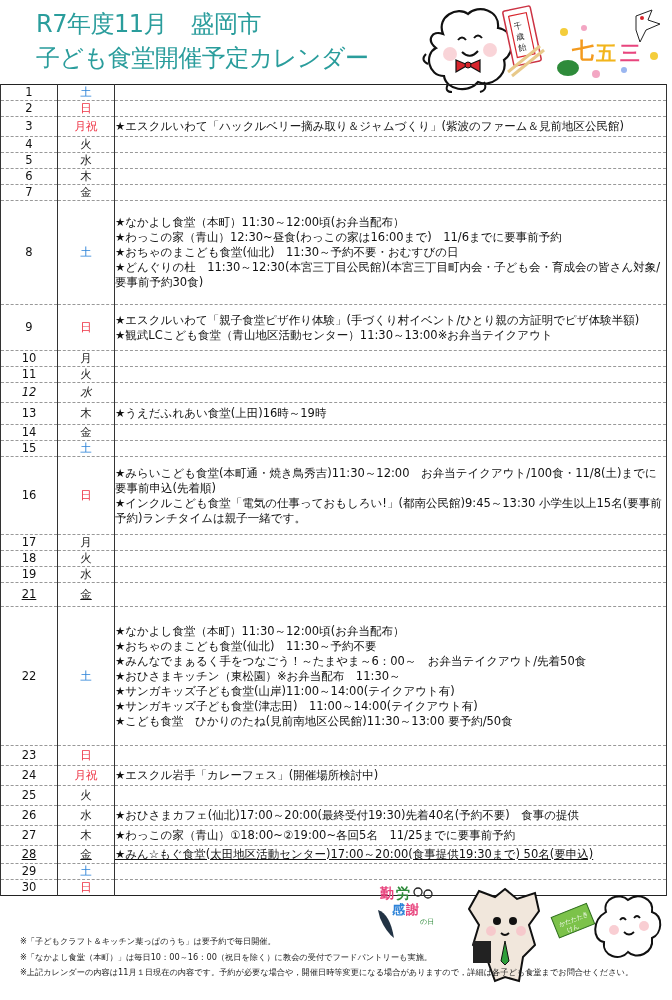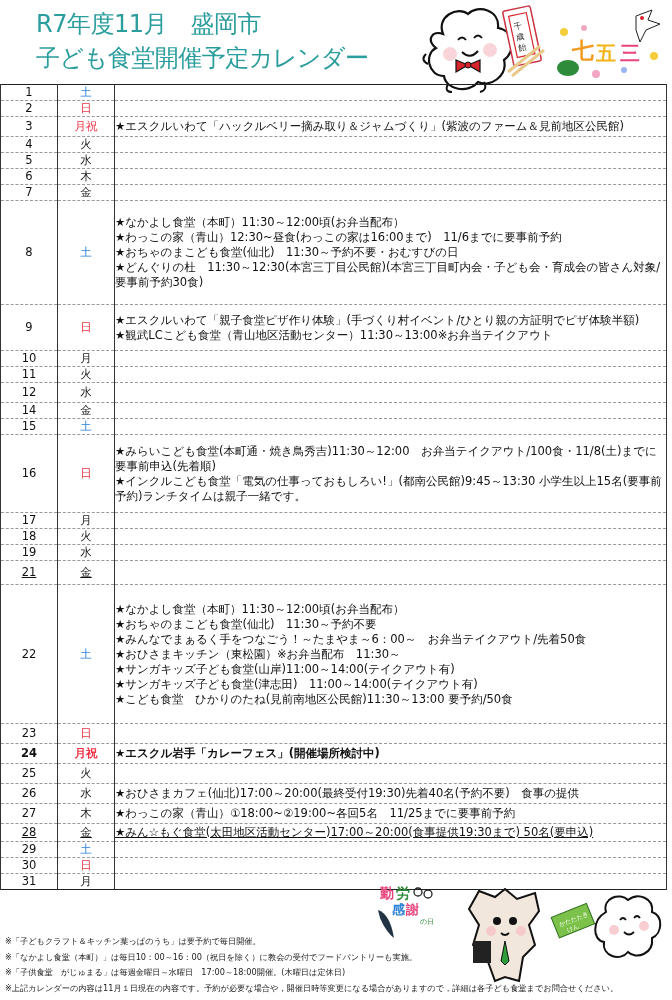--- a/index.html
+++ b/index.html
@@ -17,21 +17,21 @@
                  font-size:11.5px; line-height:15px; }
   td.date { width:56px; text-align:center; font-size:13px; }
   td.dow  { width:56px; text-align:center; font-size:11.5px; }
   td.ev   { padding:2px 4px 2px 4px; font-size:11px; line-height:16px; }
   td.ev .line { white-space:normal; }
   .sat { color:#2d83d8; }
   .sun { color:#ee3344; }
   .hol { color:#ee3344; }
   .wk  { color:#222; }
 
-  .notes { position:absolute; left:5px; top:934px; font-size:8.2px; line-height:15.5px;
+  .notes { position:absolute; left:20px; top:934px; font-size:8.2px; line-height:15.5px;
            color:#222; white-space:nowrap; }
 
   
   .illus { position:absolute; }
   .mascot-top { left:418px; top:4px; width:100px; height:92px; }
   .chitose { left:500px; top:4px; width:50px; height:74px; }
   .shichigosan { left:550px; top:6px; width:118px; height:74px; }
   .kinro { left:372px; top:880px; width:120px; height:60px; }
   .mascot-iwate { left:465px; top:885px; width:85px; height:100px; }
   .mascot-bottom { left:550px; top:890px; width:120px; height:80px; }
@@ -137,24 +137,31 @@
       <tr style="height: 14px;">
         <td class="date">10</td>
         <td class="dow wk">月</td>
         <td class="ev" style="padding: 0px;"></td>
       </tr>
       <tr style="height: 16px;">
         <td class="date">11</td>
         <td class="dow wk">火</td>
         <td class="ev" style="padding: 0px;"></td>
       </tr>
-      <tr style="height: 20px;">
+      <tr style="height: 20px; font-style: italic;">
         <td class="date">12</td>
         <td class="dow wk">水</td>
         <td class="ev" style="padding: 0px;"></td>
+      </tr>
+      <tr style="height: 22px;">
+        <td class="date">13</td>
+        <td class="dow wk">木</td>
+        <td class="ev">
+          <div class="line">★うえだふれあい食堂(上田)16時～19時</div>
+        </td>
       </tr>
       <tr style="height: 16px;">
         <td class="date">14</td>
         <td class="dow wk">金</td>
         <td class="ev" style="padding: 0px;"></td>
       </tr>
       <tr style="height: 14px;">
         <td class="date">15</td>
         <td class="dow sat">土</td>
         <td class="ev" style="padding: 0px;"></td>
@@ -198,21 +205,21 @@
           <div class="line">★サンガキッズ子ども食堂(山岸)11:00～14:00(テイクアウト有)</div>
           <div class="line">★サンガキッズ子ども食堂(津志田)　11:00～14:00(テイクアウト有)</div>
           <div class="line">★こども食堂　ひかりのたね(見前南地区公民館)11:30～13:00 要予約/50食</div>
         </td>
       </tr>
       <tr style="height: 20px; padding-left: 38px;">
         <td class="date">23</td>
         <td class="dow sun">日</td>
         <td class="ev" style="padding: 0px;"></td>
       </tr>
-      <tr style="height: 20px; font-weight: bold;">
+      <tr style="height: 20px;">
         <td class="date">24</td>
         <td class="dow hol">月祝</td>
         <td class="ev">
           <div class="line">★エスクル岩手「カレーフェス」(開催場所検討中)</div>
         </td>
       </tr>
       <tr style="height: 20px;">
         <td class="date">25</td>
         <td class="dow wk">火</td>
         <td class="ev" style="padding: 0px;"></td>
@@ -239,25 +246,20 @@
         </td>
       </tr>
       <tr style="height: 14px; padding-left: 32px;">
         <td class="date">29</td>
         <td class="dow sat">土</td>
         <td class="ev" style="padding: 0px;"></td>
       </tr>
       <tr style="height: 14px;">
         <td class="date">30</td>
         <td class="dow sun">日</td>
-        <td class="ev" style="padding: 0px;"></td>
-      </tr>
-      <tr style="height: 15px;">
-        <td class="date">31</td>
-        <td class="dow wk">月</td>
         <td class="ev" style="padding: 0px;"></td>
       </tr>
     </tbody>
 </table>
 
 <svg class="illus kinro" viewBox="0 0 120 60">
   <text x="8" y="18" font-size="14" font-weight="bold" fill="#e8457e">勤</text>
   <text x="24" y="18" font-size="14" font-weight="bold" fill="#2e8b3a">労</text>
   <circle cx="46" cy="12" r="4" fill="none" stroke="#222" stroke-width="1.3"></circle>
   <circle cx="56" cy="14" r="4" fill="none" stroke="#222" stroke-width="1.3"></circle>
@@ -283,15 +285,14 @@
   <path d="M56 22 C52 8 70 2 78 10 C88 2 104 8 102 22 C114 26 112 44 102 48 C104 64 86 70 78 62 C70 72 52 66 54 52 C42 50 42 30 56 22 Z" fill="#fff" stroke="#111" stroke-width="2"></path>
   <circle cx="64" cy="40" r="5" fill="#f7c2c8" opacity="0.8"></circle>
     <circle cx="94" cy="36" r="5" fill="#f7c2c8" opacity="0.8"></circle>
   <path d="M70 30 q3 -4 6 0 M84 28 q3 -4 6 0" stroke="#111" stroke-width="1.8" fill="none"></path>
   <path d="M74 42 q5 5 10 0" stroke="#111" stroke-width="1.8" fill="none"></path>
 </svg>
 
 <div class="notes">
   <div>※「子どもクラフト＆キッチン葉っぱのうち」は要予約で毎日開催。</div>
   <div>※「なかよし食堂（本町）」は毎日10：00～16：00（祝日を除く）に教会の受付でフードパントリーも実施。</div>
-  <div>※「子供食堂　がじゅまる」は毎週金曜日～水曜日　17:00～18:00開催。(木曜日は定休日)</div>
   <div>※上記カレンダーの内容は11月１日現在の内容です。予約が必要な場合や，開催日時等変更になる場合がありますので，詳細は各子ども食堂までお問合せください。</div>
 </div>
 
 </body></html>

